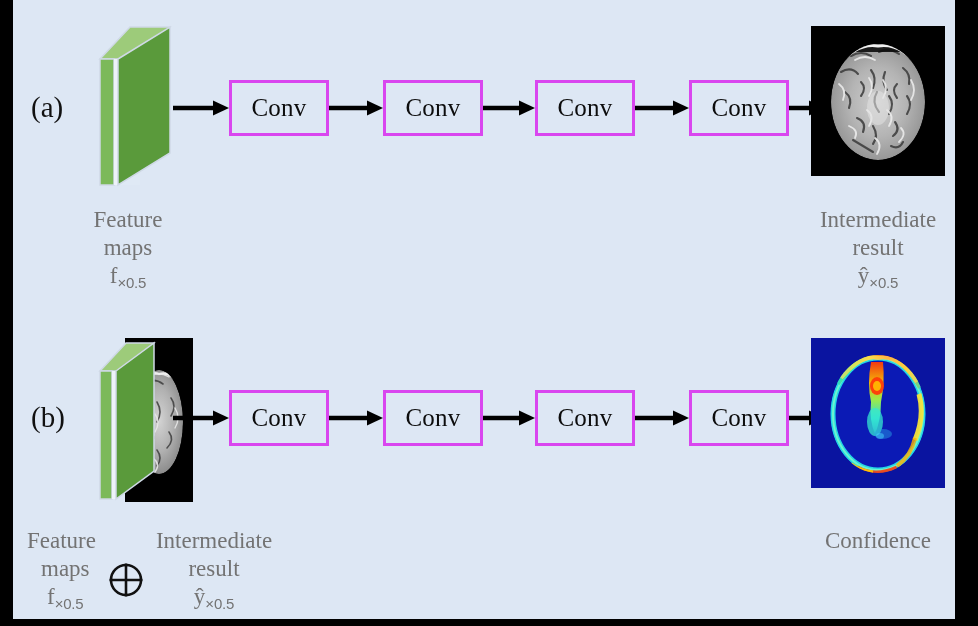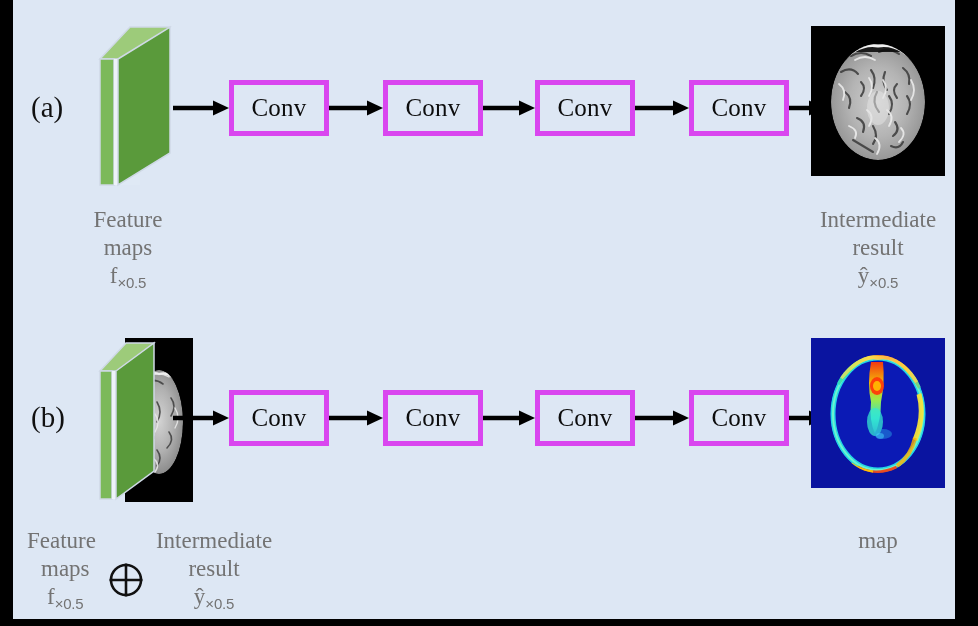--- a/index.html
+++ b/index.html
@@ -38,21 +38,21 @@
     line-height: 1;
     white-space: nowrap;
   }
 
   
   .conv-box {
     position: absolute;
     width: 100px;
     height: 56px;
     box-sizing: border-box;
-    border: 5px solid #d946ef;
+    border: 3px solid #d946ef;
     background: #dde7f4;
     display: flex;
     align-items: center;
     justify-content: center;
     font-family: "Liberation Serif", "DejaVu Serif", serif;
     font-size: 25px;
     color: #0d0d0d;
     letter-spacing: 0.2px;
   }
 
@@ -398,17 +398,17 @@
           <ellipse cx="66" cy="48" rx="4" ry="5" fill="#ffd000" opacity="0.8"></ellipse>
           <ellipse cx="64" cy="84" rx="8" ry="14" fill="#35e8d0" opacity="0.75"></ellipse>
 
           <ellipse cx="72" cy="96" rx="9" ry="5" fill="#2aa8e8" opacity="0.45"></ellipse>
           <ellipse cx="69" cy="98" rx="4" ry="3" fill="#48d6ff" opacity="0.5"></ellipse>
         </g>
       </svg>
     </div>
 
     <div class="caption" style="left:790px; top:527px; width:150px;">
-      <span class="cap-line">map</span>
+      <span class="cap-line">Confidence</span>
     </div>
 
   </div>
 </div>
 
 </body></html>

